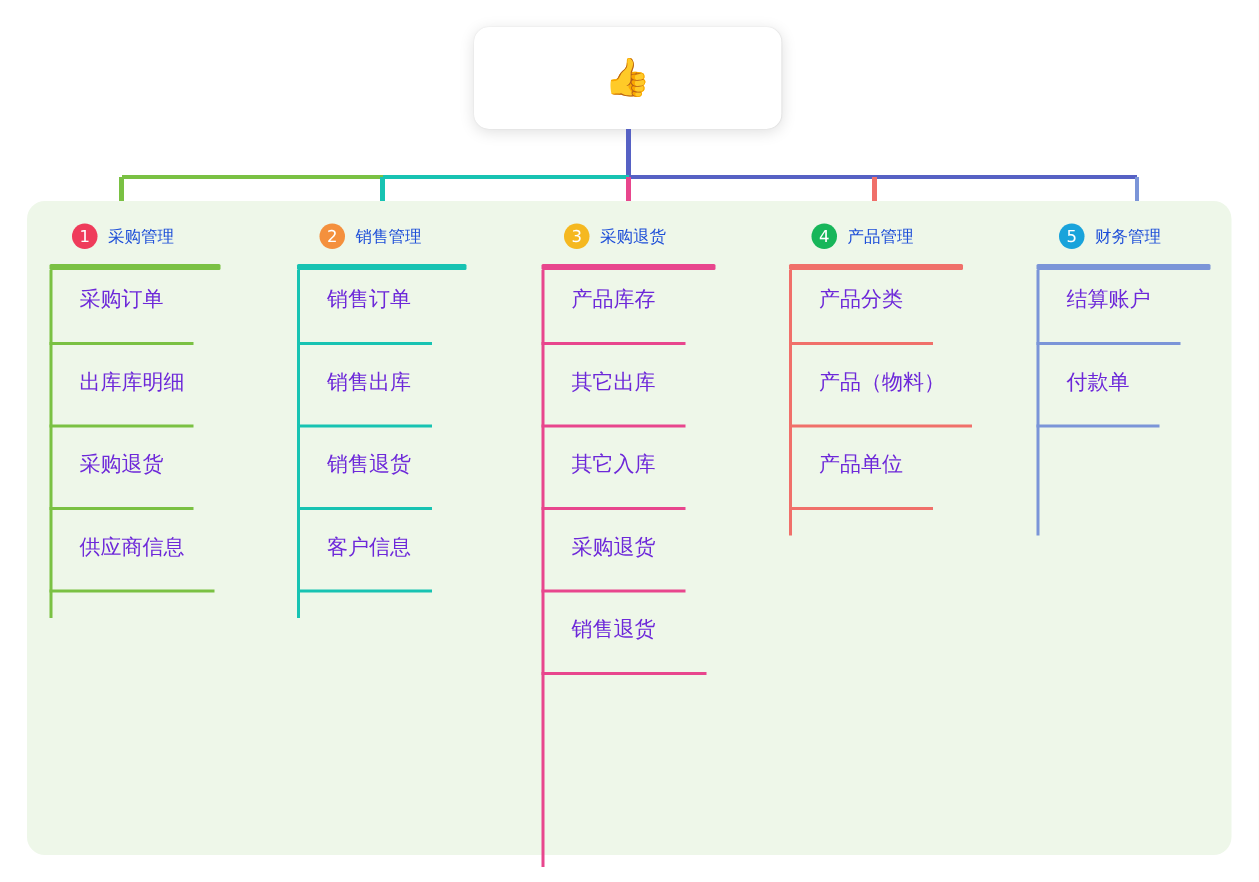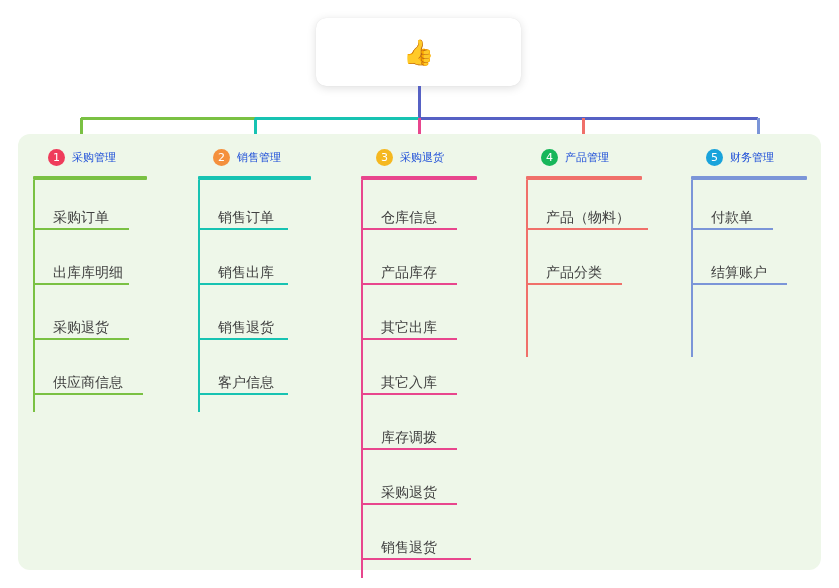--- a/index.html
+++ b/index.html
@@ -114,23 +114,23 @@
   }
 
   .item {
     position: relative;
     height: 55px;
     box-sizing: border-box;
   }
   .item-label {
     position: absolute;
     left: 20px;
-    bottom: 8px;
+    bottom: 26px;
     font-size: 14px;
-    color: #404040;
+    color: #6d28d9;
     white-space: nowrap;
     margin-top: 28px;
   }
   .item-rule {
     position: absolute;
     left: 0px;
     bottom: 5px;
     height: 2px;
   }
 </style>
@@ -208,37 +208,29 @@
     </div>
     <div class="column" style="left: 343px;">
       <div class="col-head">
         <span class="badge" style="background: rgb(245, 184, 32);">3</span>
         <span class="col-title">采购退货</span>
       </div>
       <div class="head-rule" style="background: rgb(232, 70, 141); width: 116px;"></div>
       <div class="col-body">
         <div class="spine" style="background: rgb(232, 70, 141); height: 398px;"></div>
         <div class="item">
-          <span class="item-label">仓库信息</span>
-          <div class="item-rule" style="background: rgb(232, 70, 141); width: 96px;"></div>
-        </div>
-        <div class="item">
           <span class="item-label">产品库存</span>
           <div class="item-rule" style="background: rgb(232, 70, 141); width: 96px;"></div>
         </div>
         <div class="item">
           <span class="item-label">其它出库</span>
           <div class="item-rule" style="background: rgb(232, 70, 141); width: 96px;"></div>
         </div>
         <div class="item">
           <span class="item-label">其它入库</span>
-          <div class="item-rule" style="background: rgb(232, 70, 141); width: 96px;"></div>
-        </div>
-        <div class="item">
-          <span class="item-label">库存调拨</span>
           <div class="item-rule" style="background: rgb(232, 70, 141); width: 96px;"></div>
         </div>
         <div class="item">
           <span class="item-label">采购退货</span>
           <div class="item-rule" style="background: rgb(232, 70, 141); width: 96px;"></div>
         </div>
         <div class="item">
           <span class="item-label">销售退货</span>
           <div class="item-rule" style="background: rgb(232, 70, 141); width: 110px;"></div>
         </div>
@@ -246,40 +238,44 @@
     </div>
     <div class="column" style="left: 508px;">
       <div class="col-head">
         <span class="badge" style="background: rgb(23, 182, 90);">4</span>
         <span class="col-title">产品管理</span>
       </div>
       <div class="head-rule" style="background: rgb(240, 112, 106); width: 116px;"></div>
       <div class="col-body">
         <div class="spine" style="background: rgb(240, 112, 106); height: 177px;"></div>
         <div class="item">
+          <span class="item-label">产品分类</span>
+          <div class="item-rule" style="background: rgb(240, 112, 106); width: 96px;"></div>
+        </div>
+        <div class="item">
           <span class="item-label">产品（物料）</span>
           <div class="item-rule" style="background: rgb(240, 112, 106); width: 122px;"></div>
         </div>
         <div class="item">
-          <span class="item-label">产品分类</span>
+          <span class="item-label">产品单位</span>
           <div class="item-rule" style="background: rgb(240, 112, 106); width: 96px;"></div>
         </div>
       </div>
     </div>
     <div class="column" style="left: 673px;">
       <div class="col-head">
         <span class="badge" style="background: rgb(25, 163, 219);">5</span>
         <span class="col-title">财务管理</span>
       </div>
       <div class="head-rule" style="background: rgb(123, 149, 216); width: 116px;"></div>
       <div class="col-body">
         <div class="spine" style="background: rgb(123, 149, 216); height: 177px;"></div>
         <div class="item">
+          <span class="item-label">结算账户</span>
+          <div class="item-rule" style="background: rgb(123, 149, 216); width: 96px;"></div>
+        </div>
+        <div class="item">
           <span class="item-label">付款单</span>
           <div class="item-rule" style="background: rgb(123, 149, 216); width: 82px;"></div>
         </div>
-        <div class="item">
-          <span class="item-label">结算账户</span>
-          <div class="item-rule" style="background: rgb(123, 149, 216); width: 96px;"></div>
-        </div>
       </div>
     </div>
   </div>
 
 </body></html>

